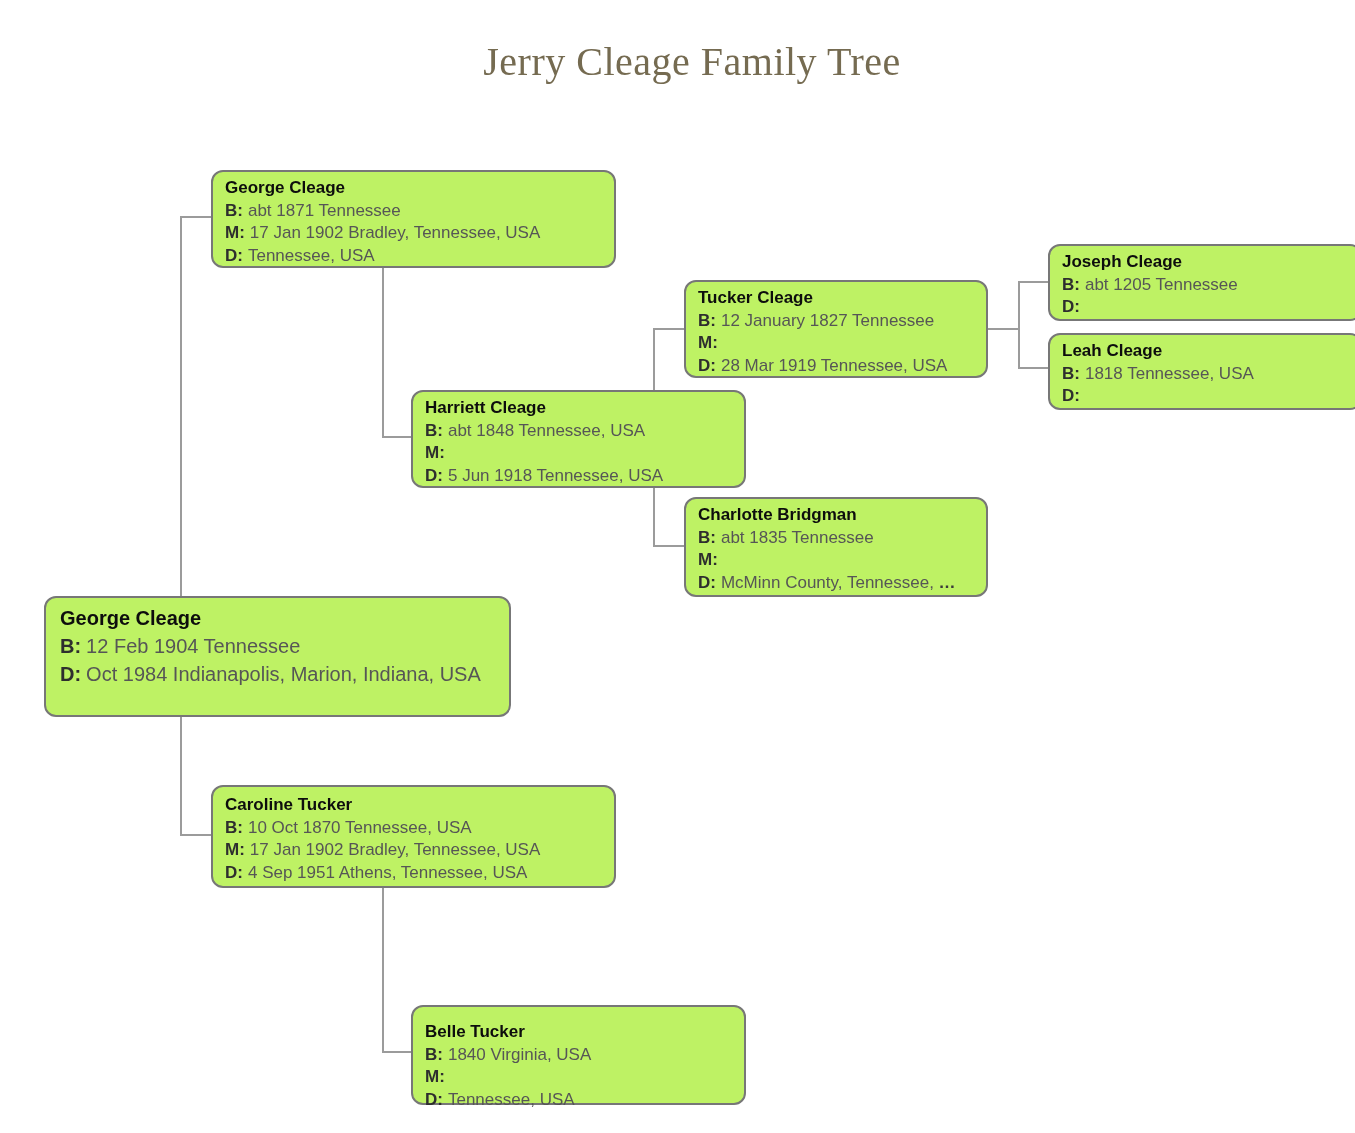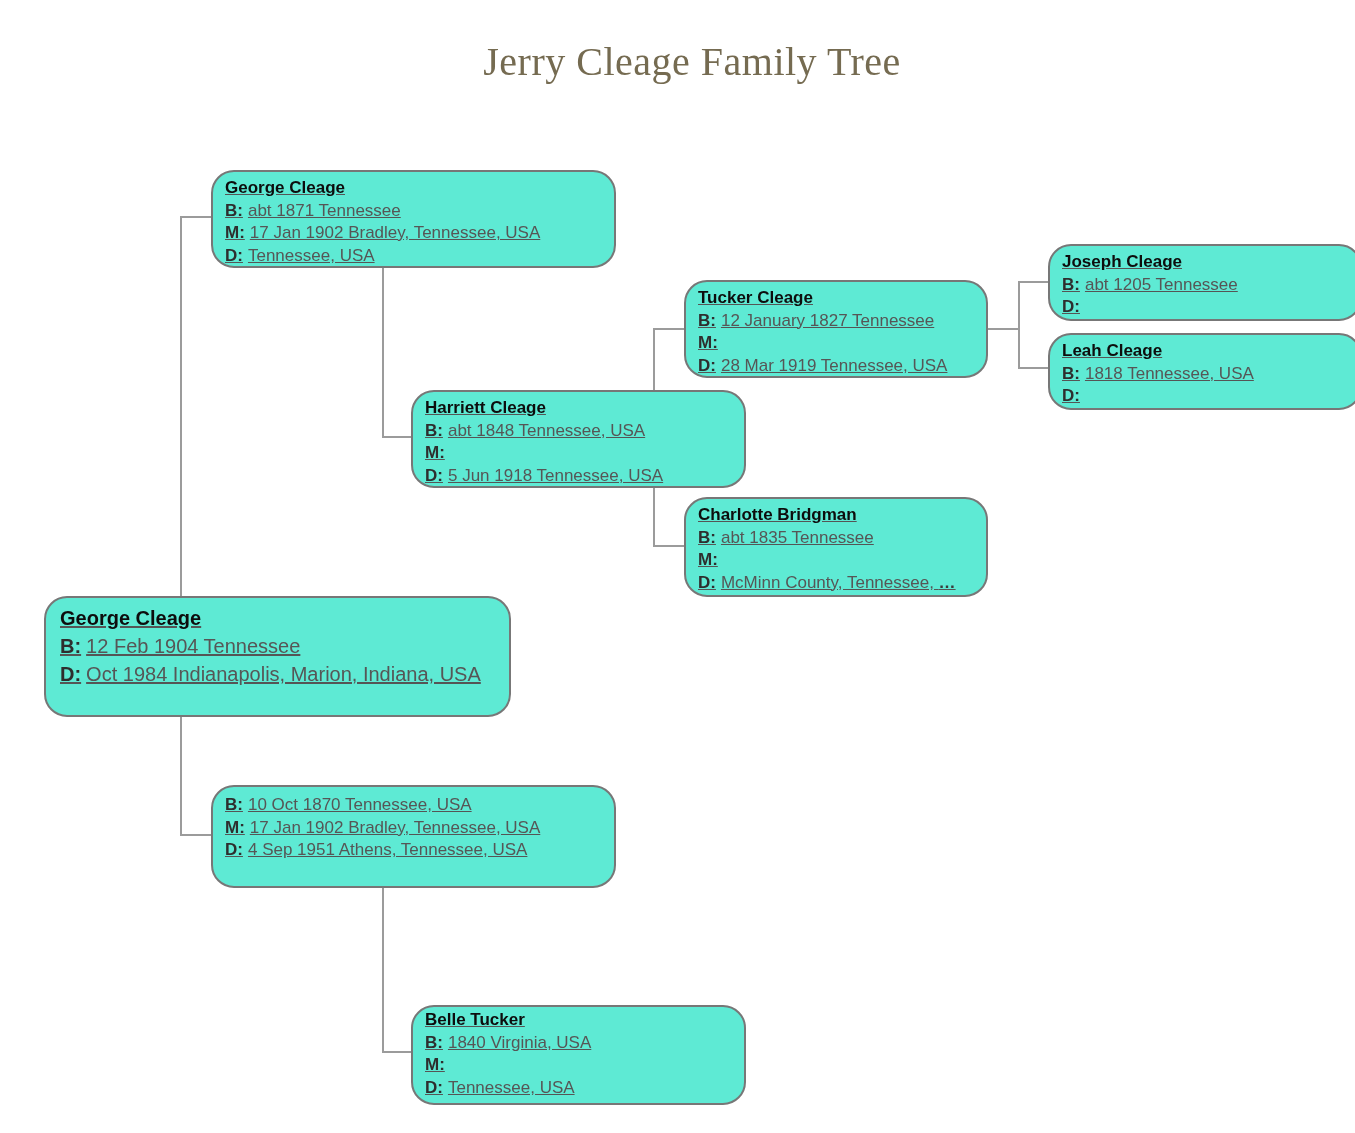--- a/index.html
+++ b/index.html
@@ -20,29 +20,28 @@
     color:#756b51;
     letter-spacing:0.5px;
   }
   .line{
     position:absolute;
     background:#9b9b9b;
   }
   .card{
     position:absolute;
     box-sizing:border-box;
-    background:#5eead4;
+    background:#bef264;
     border:2.5px solid #777777;
-    border-radius:23px;
+    border-radius:12px;
     padding:5px 12px 4px 12px;
     font-size:17px;
     line-height:22.5px;
     color:#555555;
     z-index:2;
-    text-decoration:underline;
   }
   .card .name{
     font-weight:bold;
     color:#0d0d0d;
     white-space:nowrap;
   }
   .card .row{white-space:nowrap;}
   .card .lbl{
     font-weight:bold;
     color:#2e2e2e;
@@ -53,21 +52,21 @@
   
   #card-george-sr {left:185px; top:170px;  width:405px; height:98px;}
   #card-jerry     {left:658px; top:280px;  width:304px; height:98px;}
   #card-joseph    {left:1022px;top:244px;  width:314px; height:77px;}
   #card-leah      {left:1022px;top:333px;  width:314px; height:77px;}
   #card-harriett  {left:385px; top:390px;  width:335px; height:98px;}
   #card-charlotte {left:658px; top:497px;  width:304px; height:100px;}
   #card-george-rt {left:18px;  top:596px;  width:467px; height:121px;
                    font-size:20px; line-height:28px; padding:6px 14px;}
   #card-caroline  {left:185px; top:785px;  width:405px; height:103px; padding-top:7px;}
-  #card-belle     {left:385px; top:1005px; width:335px; height:100px; padding-top:2px;}
+  #card-belle     {left:385px; top:1005px; width:335px; height:100px; padding-top:14px;}
 </style>
 </head>
 <body>
 
 <div class="stage">
 
   <div class="tree-title">Jerry Cleage Family Tree</div>
 
   <div class="line" style="left:154px;top:216px;width:33px;height:2px;"></div>
   <div class="line" style="left:154px;top:216px;width:2px;height:620px;"></div>
@@ -125,20 +124,21 @@
     <div class="row"><span class="lbl">D:</span><span class="val">McMinn County, Tennessee, </span><span class="val-bold">…</span></div>
   </div>
 
   <div class="card" id="card-george-rt">
     <div class="name">George Cleage</div>
     <div class="row"><span class="lbl">B:</span><span class="val">12 Feb 1904 Tennessee</span></div>
     <div class="row"><span class="lbl">D:</span><span class="val">Oct 1984 Indianapolis, Marion, Indiana, USA</span></div>
   </div>
 
   <div class="card" id="card-caroline">
+    <div class="name">Caroline Tucker</div>
     <div class="row"><span class="lbl">B:</span><span class="val">10 Oct 1870 Tennessee, USA</span></div>
     <div class="row"><span class="lbl">M:</span><span class="val">17 Jan 1902 Bradley, Tennessee, USA</span></div>
     <div class="row"><span class="lbl">D:</span><span class="val">4 Sep 1951 Athens, Tennessee, USA</span></div>
   </div>
 
   <div class="card" id="card-belle">
     <div class="name">Belle Tucker</div>
     <div class="row"><span class="lbl">B:</span><span class="val">1840 Virginia, USA</span></div>
     <div class="row"><span class="lbl">M:</span><span class="val"></span></div>
     <div class="row"><span class="lbl">D:</span><span class="val">Tennessee, USA</span></div>

